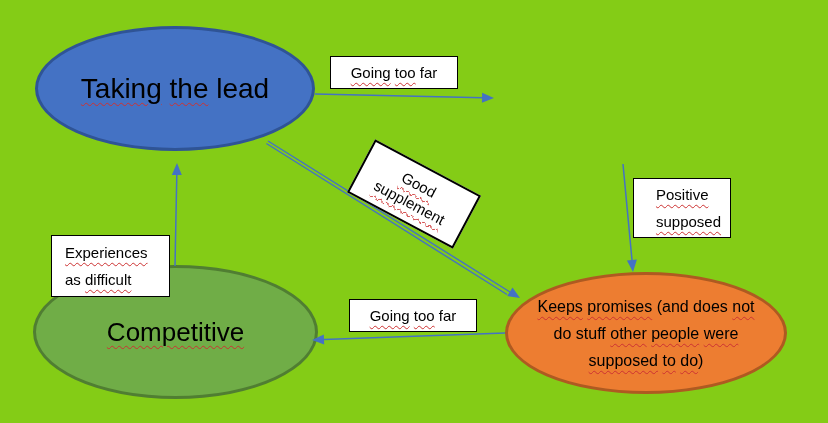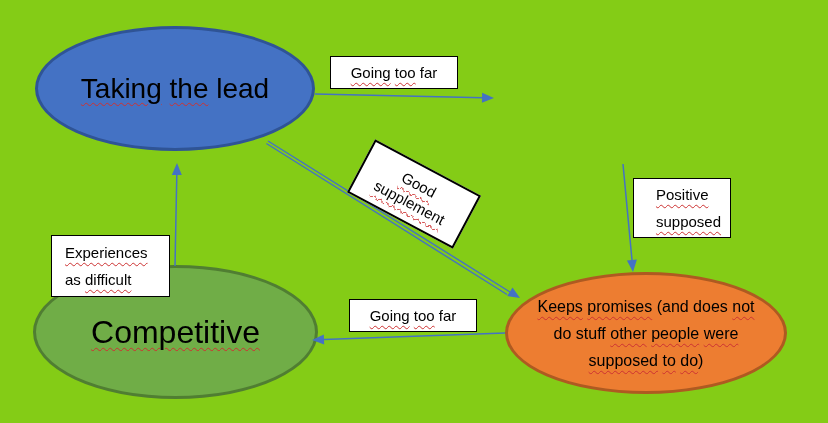--- a/index.html
+++ b/index.html
@@ -7,21 +7,21 @@
     position:relative;width:828px;height:423px;background:#fff;
     font-family:"Liberation Sans",sans-serif;color:#000;overflow:hidden;
   }
   .node{
     position:absolute;border-radius:50%;border:3px solid #000;
     display:flex;align-items:center;justify-content:center;text-align:center;
     box-sizing:border-box;z-index:1;
   }
   .node-label{display:block;padding:0 8px;}
   .fs-lg{font-size:28px;}
-  .fs-xl{font-size:32px;}
+  .fs-xl{font-size:26px;}
   .fs-sm{font-size:16px;line-height:27px;}
   .arrows{position:absolute;left:0;top:0;z-index:2;}
   .label-box{
     position:absolute;background:#fff;border:1.6px solid #000;
     box-sizing:border-box;z-index:3;font-size:15px;line-height:27px;
   }
   .box-center{display:flex;align-items:center;justify-content:center;text-align:right;}
   .box-left{display:flex;flex-direction:column;justify-content:center;align-items:flex-start;padding-left:13px;}
   .rotated{
     transform:rotate(28deg);transform-origin:center center;

